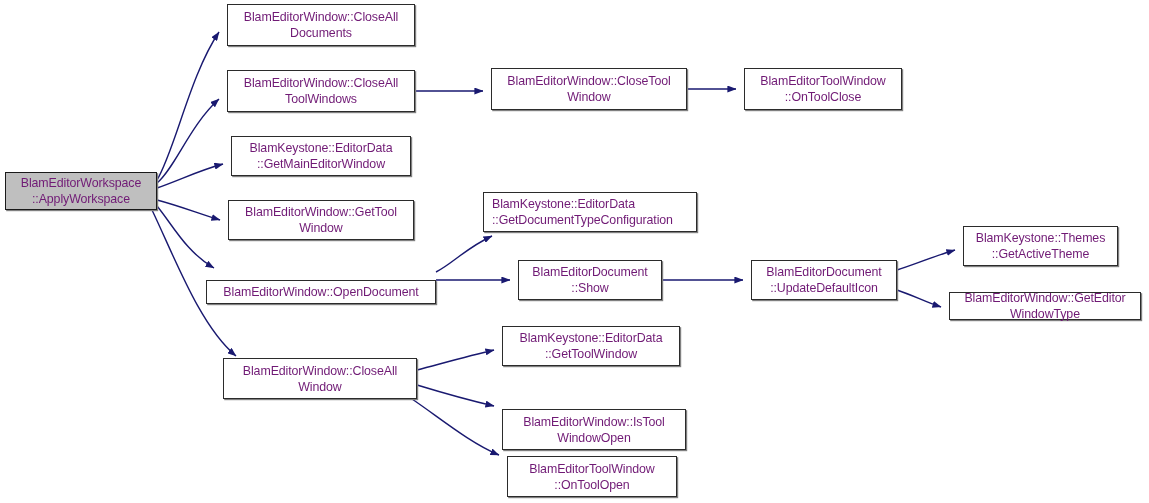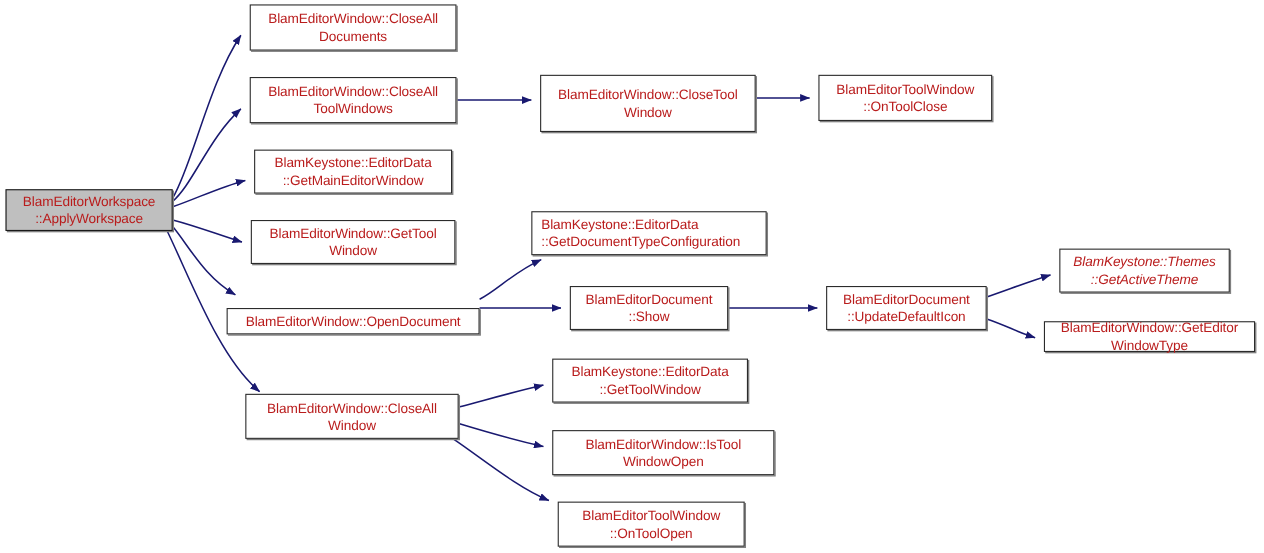--- a/index.html
+++ b/index.html
@@ -26,21 +26,21 @@
   }
   .node {
     position: absolute;
     box-sizing: border-box;
     border: 1px solid #2b2b2b;
     background: #ffffff;
     display: flex;
     align-items: center;
     justify-content: center;
     text-align: center;
-    color: #b91c1c;
+    color: #701a75;
     font-size: 12.4px;
     line-height: 16px;
     letter-spacing: -0.1px;
     white-space: pre-line;
     box-shadow: 1.2px 1.2px 0 0 #808080;
     z-index: 2;
   }
   .node.root {
     background: #bfbfbf;
     border-color: #1a1a1a;
@@ -93,35 +93,35 @@
 Documents</span></div>
       <div class="node" style="left: 227px; top: 70px; width: 188px; height: 42px;"><span class="node-label">BlamEditorWindow::CloseAll
 ToolWindows</span></div>
       <div class="node" style="left: 231px; top: 136px; width: 180px; height: 40px;"><span class="node-label">BlamKeystone::EditorData
 ::GetMainEditorWindow</span></div>
       <div class="node" style="left: 228px; top: 200px; width: 186px; height: 40px; align-items: center;"><span class="node-label">BlamEditorWindow::GetTool
 Window</span></div>
       <div class="node" style="left: 206px; top: 280px; width: 230px; height: 24px;"><span class="node-label">BlamEditorWindow::OpenDocument</span></div>
       <div class="node" style="left: 223px; top: 358px; width: 194px; height: 41px;"><span class="node-label">BlamEditorWindow::CloseAll
 Window</span></div>
-      <div class="node" style="left: 491px; top: 68px; width: 196px; height: 52px;"><span class="node-label">BlamEditorWindow::CloseTool
+      <div class="node" style="left: 491px; top: 68px; width: 196px; height: 42px;"><span class="node-label">BlamEditorWindow::CloseTool
 Window</span></div>
       <div class="node" style="left: 744px; top: 68px; width: 158px; height: 42px;"><span class="node-label">BlamEditorToolWindow
 ::OnToolClose</span></div>
       <div class="node left-align" style="left: 483px; top: 192px; width: 214px; height: 40px;"><span class="node-label">BlamKeystone::EditorData
 ::GetDocumentTypeConfiguration</span></div>
       <div class="node" style="left: 518px; top: 260px; width: 144px; height: 40px;"><span class="node-label">BlamEditorDocument
 ::Show</span></div>
       <div class="node" style="left: 751px; top: 260px; width: 146px; height: 40px;"><span class="node-label">BlamEditorDocument
 ::UpdateDefaultIcon</span></div>
-      <div class="node" style="left: 963px; top: 226px; width: 155px; height: 40px; font-style: italic;"><span class="node-label">BlamKeystone::Themes
+      <div class="node" style="left: 963px; top: 226px; width: 155px; height: 40px;"><span class="node-label">BlamKeystone::Themes
 ::GetActiveTheme</span></div>
       <div class="node" style="left: 949px; top: 292px; width: 192px; height: 28px;"><span class="node-label">BlamEditorWindow::GetEditor
 WindowType</span></div>
       <div class="node" style="left: 502px; top: 326px; width: 178px; height: 40px;"><span class="node-label">BlamKeystone::EditorData
 ::GetToolWindow</span></div>
-      <div class="node" style="left: 502px; top: 391px; width: 202px; height: 41px; text-align: center;"><span class="node-label">BlamEditorWindow::IsTool
+      <div class="node" style="left: 502px; top: 409px; width: 184px; height: 41px; text-align: center;"><span class="node-label">BlamEditorWindow::IsTool
 WindowOpen</span></div>
       <div class="node" style="left: 507px; top: 456px; width: 170px; height: 41px;"><span class="node-label">BlamEditorToolWindow
 ::OnToolOpen</span></div>
     </div>
 
 </div>
 
 </body></html>

